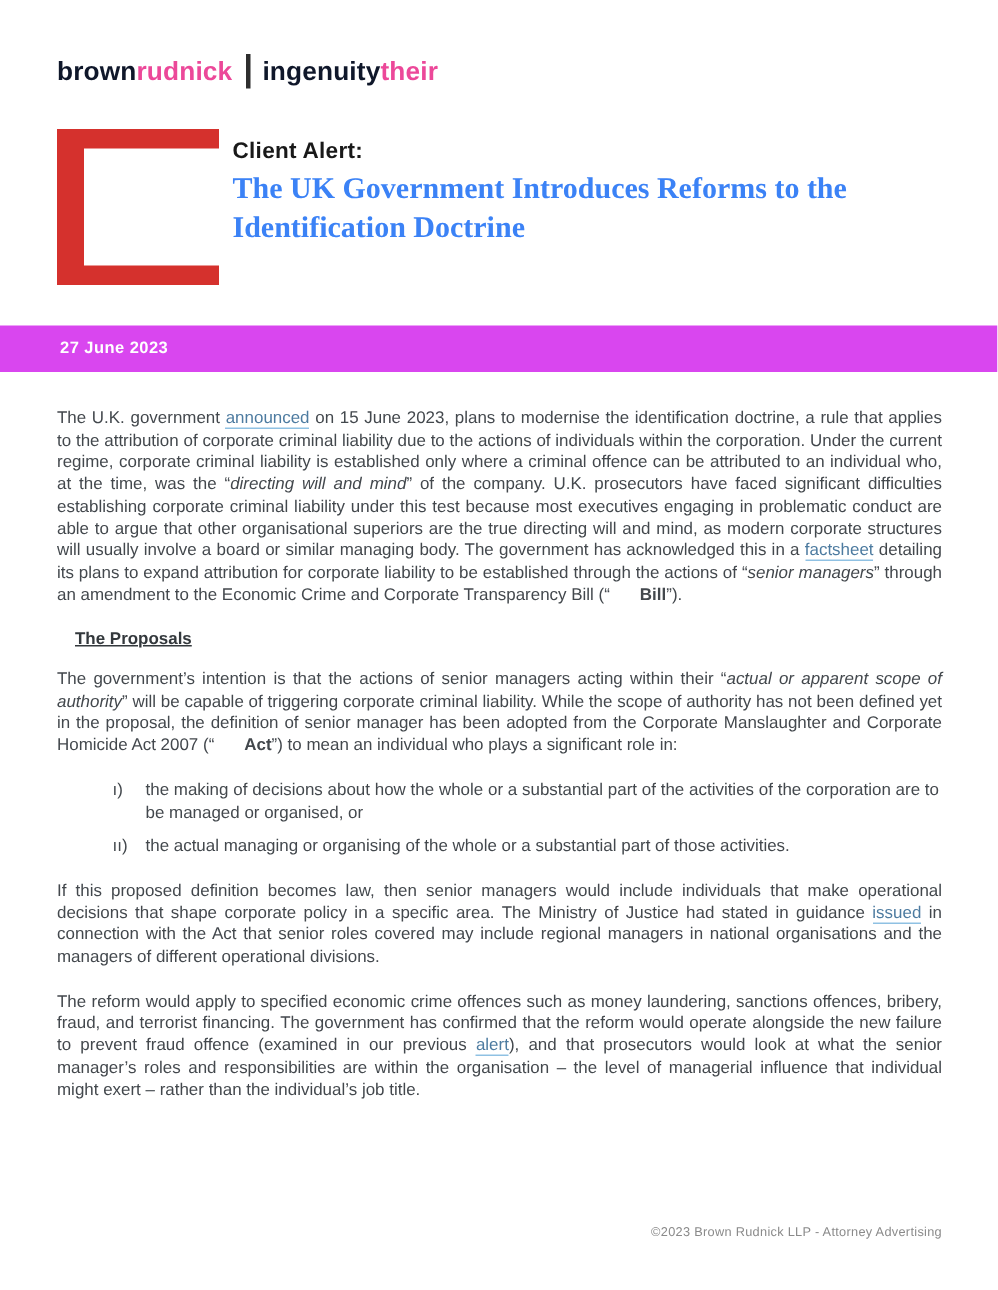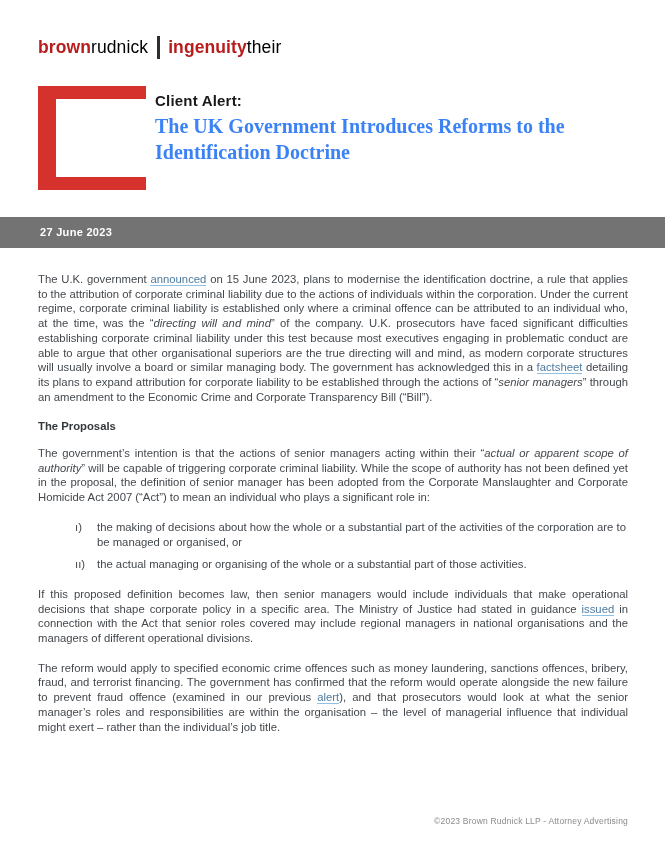--- a/index.html
+++ b/index.html
@@ -7,22 +7,22 @@
     width:665px; height:860px;
     background:#ffffff;
     font-family:"Liberation Sans", sans-serif;
     color:#43484d;
     -webkit-font-smoothing:antialiased;
   }
   .page { position:relative; width:665px; height:860px; overflow:hidden; background:#ffffff; }
 
   
   .logo { position:absolute; left:38px; top:36px; font-size:17.5px; letter-spacing:0.1px; white-space:nowrap; display:flex; align-items:center; }
-  .logo .seg-bold  { font-weight:700; color:#b91c1c; }
-  .logo .seg-light { font-weight:400; color:#000000; }
+  .logo .seg-bold  { font-weight:700; color:#0f172a; }
+  .logo .seg-light { font-weight:700; color:#ec4899; }
   .logo .logo-bar  { display:inline-block; width:3px; height:23px; background:#2e2e2e; margin:0 8px 0 9px; }
 
   
   .hero { position:absolute; left:38px; top:86px; right:37px; height:120px; }
   .bracket {
     position:absolute; left:0; top:0;
     width:108px; height:104px;
     border-left:18px solid #d5312d;
     border-top:13px solid #d5312d;
     border-bottom:13px solid #d5312d;
@@ -30,39 +30,39 @@
   }
   .hero-text { margin-left:117px; padding-top:6px; }
   .kicker { font-size:15px; font-weight:700; color:#191919; letter-spacing:0.2px; }
   .title  {
     font-family:"Liberation Serif", serif;
     font-weight:700; font-size:20px; line-height:26px;
     color:#3b82f6; margin-top:4px;
   }
 
   
-  .date-bar { position:absolute; left:0; top:217px; width:665px; height:31px; background:#737373; }
+  .date-bar { position:absolute; left:0; top:217px; width:665px; height:31px; background:#d946ef; }
   .date-bar .date { display:block; color:#ffffff; font-weight:700; font-size:11px; line-height:31px; padding-left:40px; letter-spacing:0.3px; }
 
   
   .content {
     position:absolute; left:38px; top:272px; width:590px;
     font-size:11.3px; line-height:14.7px; text-align:justify;
   }
   .content p { margin:0 0 15px 0; }
   .content .heading {
-    font-weight:700; color:#33383c;
-    margin:0 0 12px 0; text-align:left;
+    font-weight:700; text-decoration:underline; color:#33383c;
+    margin:0 0 12px 12px; text-align:left;
   }
   a.doclink {
     color:#4d7ba0; text-decoration:none;
     border-bottom:1px solid #8fc1e3; cursor:pointer;
   }
   .itl { font-style:italic; }
-  .bld { font-weight:400; }
+  .bld { font-weight:700;margin-left:20px; }
 
   .olist { margin:0 0 15px 0; }
   .olist .li { display:flex; margin-bottom:8px; }
   .olist .li-num  { flex:0 0 22px; margin-left:37px; text-align:left; }
   .olist .li-text { flex:1; text-align:justify; padding-right:2px; }
 
   
   .footer {
     position:absolute; right:37px; top:816px;
     font-size:8.5px; color:#8a8a8a; letter-spacing:0.2px;

